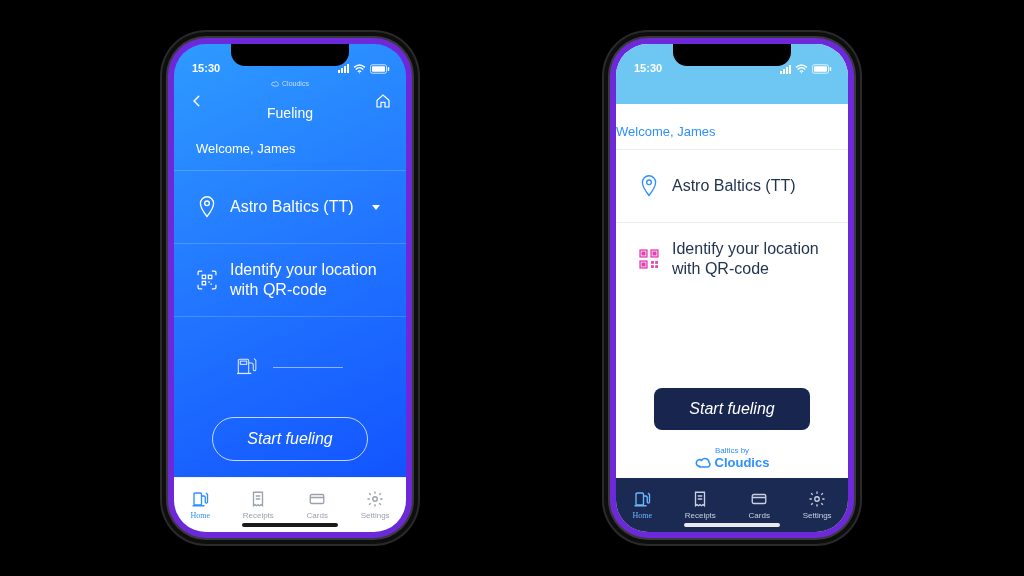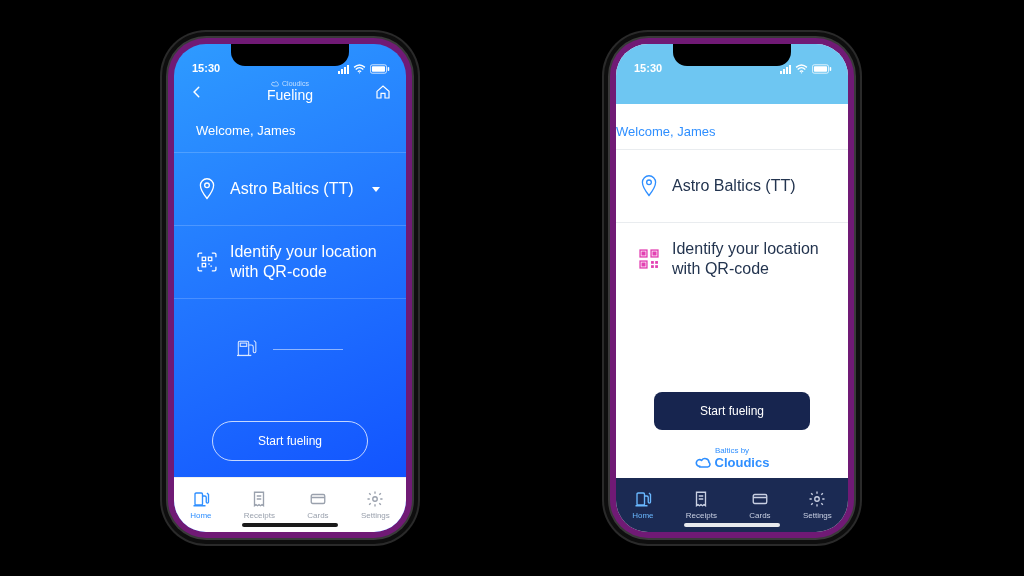--- a/index.html
+++ b/index.html
@@ -25,21 +25,21 @@
   .stage {
     position: relative;
     width: 1024px;
     height: 576px;
   }
   .phone {
     position: absolute;
     width: 244px;
     height: 500px;
     border-radius: 38px;
-    background: #701a75;
+    background: #6d28d9;
     box-shadow:
       0 0 0 2px #3a3a3a,
       0 0 0 6px #0e0e0e,
       0 0 0 8px #2a2a2a;
     top: 38px;
   }
   .phone.left  { left: 168px; }
   .phone.right { left: 610px; }
   .screen {
     position: absolute;
@@ -82,21 +82,21 @@
   
   .navbar {
     display: flex;
     align-items: center;
     justify-content: space-between;
     padding: 4px 14px 6px;
     color: #fff;
   }
   .nav-center { text-align: center; line-height: 1.1; }
   .brand-mini { font-size: 7px; opacity: .7; display: flex; align-items: center; justify-content: center; gap: 3px; }
-  .nav-title { font-size: 14px; font-weight: 500; }
+  .nav-title { font-size: 14px; font-weight: 500; margin-top: 18px; }
   .nav-ico { width: 18px; height: 18px; display: inline-flex; align-items: center; justify-content: center; }
   .section {
     padding: 14px 22px;
   }
   .phone.left .section { border-top: 1px solid rgba(255,255,255,.18); }
   .phone.left .section.first { border-top: none; }
   .phone.right .section { border-top: 1px solid #e9ecef; }
   .phone.right .section.first { border-top: none; }
   .welcome {
     font-size: 13px;
@@ -128,24 +128,25 @@
     opacity: .85;
   }
   .slider .line {
     width: 70px;
     height: 1px;
     background: rgba(255,255,255,.6);
   }
   .btn {
     margin: 0 38px 16px;
     text-align: center;
-    font-size: 12px;
+    font-size: 16px;
     font-weight: 500;
     border-radius: 24px;
     padding: 12px 0;
+    font-style: italic;
   }
   .btn.outline {
     border: 1px solid rgba(255,255,255,.75);
     color: #fff;
   }
   .btn.solid {
     background: var(--navy);
     color: #fff;
     border-radius: 8px;
   }
@@ -172,21 +173,21 @@
     border-top: 1px solid rgba(0,0,0,.06);
   }
   .tab {
     display: flex;
     flex-direction: column;
     align-items: center;
     gap: 3px;
     font-size: 8px;
     color: var(--grey);
   }
-  .tab.active { color: var(--accent-blue); }
+  .tab.active { color: var(--accent-blue); font-family: Liberation Serif, serif; }
   .phone.right .tabbar { background: var(--tab-navy); border-top: none; }
   .phone.right .tab { color: #c9d0e3; }
   .phone.right .tab.active { color: #6ab8ff; }
   .tab svg { width: 18px; height: 18px; }
   .home-ind {
     position: absolute;
     bottom: 5px;
     left: 50%;
     transform: translateX(-50%);
     width: 96px;

